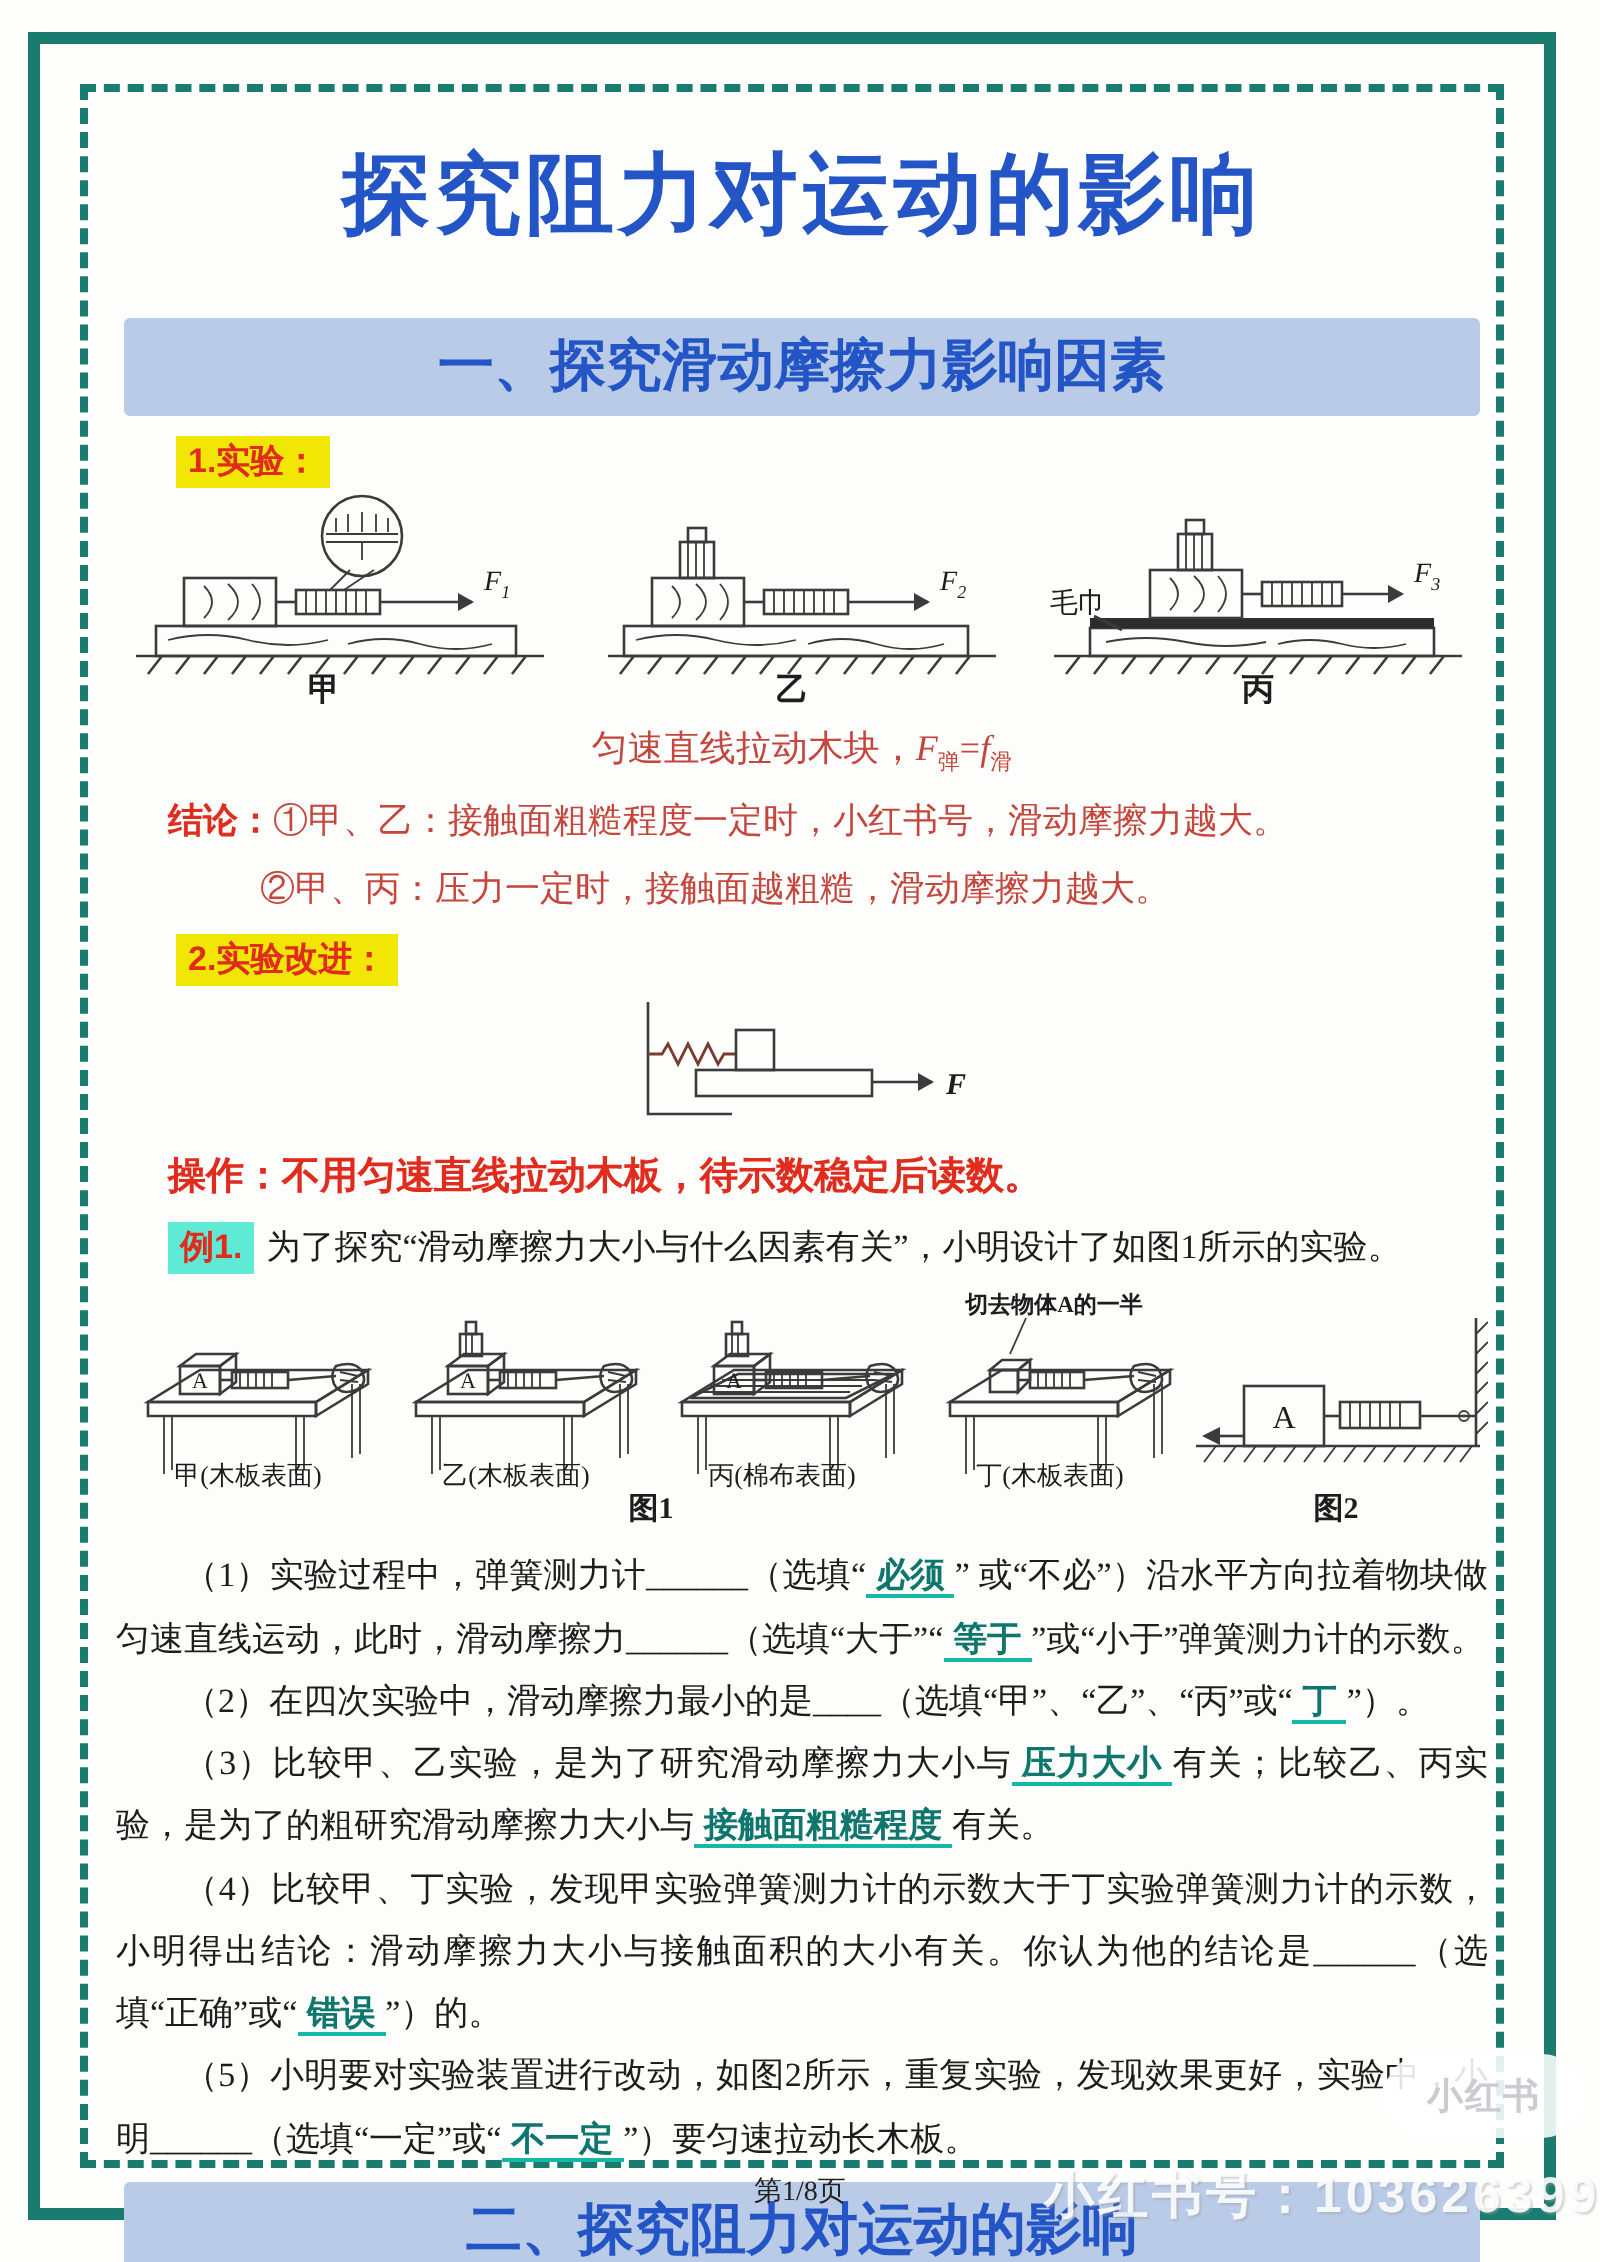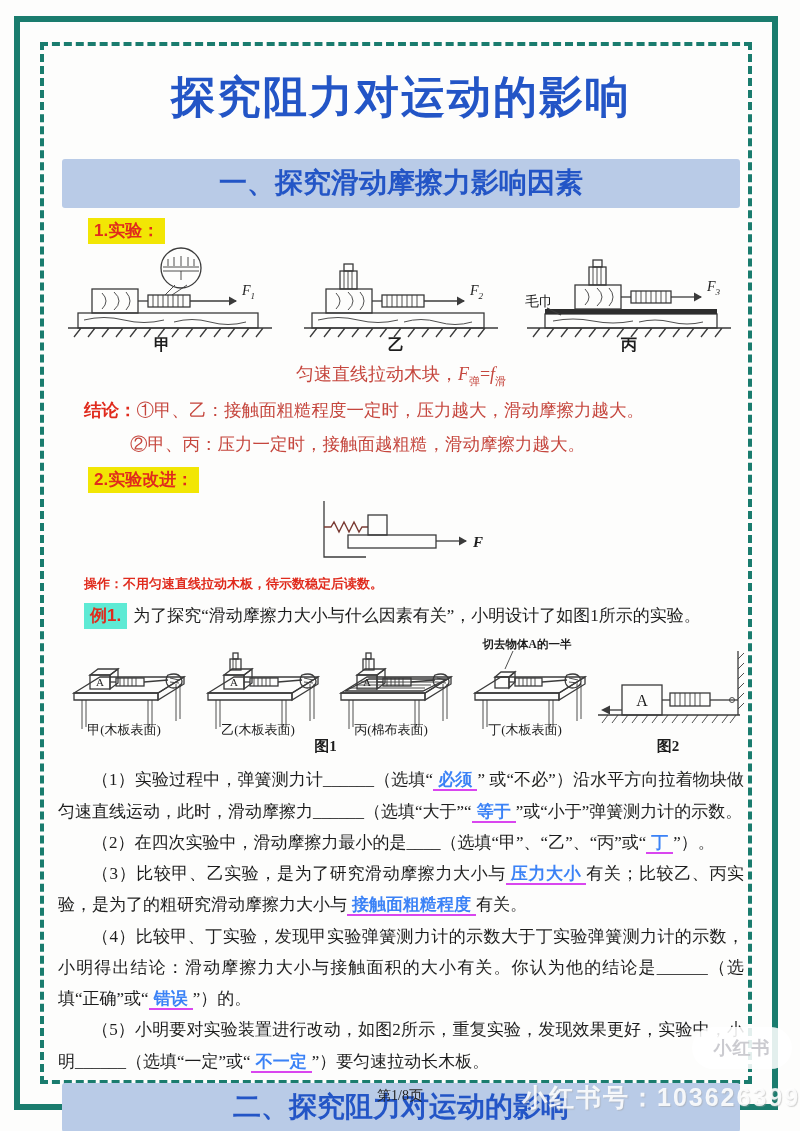--- a/index.html
+++ b/index.html
@@ -34,34 +34,34 @@
   .dg-text { fill:#1d1d1d; stroke:none; font-family:"Liberation Serif","DejaVu Serif",serif; }
   .dg-spring { stroke:#7a3b33; stroke-width:1.4; fill:none; }
 
   .formula-line { margin-top:10px; text-align:center; color:#c5463d; font-size:18px; }
   .formula-line i { font-family:"Liberation Serif",serif; font-size:18px; }
   .formula-line sub { font-size:11px; }
   .red-line { margin:9px 0 0 26px; color:#c5463d; font-size:17.5px; line-height:1.45; }
   .red-line .lbl, .op-line .lbl { color:#e02b1d; font-family:"Liberation Sans","DejaVu Sans",sans-serif; font-weight:bold; }
   .red-line.indent { margin-left:72px; }
   .op-line { margin:12px 0 0 26px; color:#e02b1d; font-family:"Liberation Sans","DejaVu Sans",sans-serif;
-             font-weight:bold; font-size:13px; }
+             font-weight:bold; font-size:19px; }
   .improve-fig { display:flex; justify-content:center; margin-top:4px; }
 
   .example-line { margin:10px 0 0 26px; font-size:17px; }
   .example-line .body-text { margin-left:6px; }
 
   .fig1-row { display:flex; justify-content:space-between; align-items:flex-end; margin:8px 0 0 2px; }
   .caption-row { display:flex; margin-top:0; }
   .caption-cell { text-align:center; font-size:15px; font-weight:bold; }
   .cap1 { width:535px; } .cap2 { width:150px; }
 
   .questions { margin-top:8px; }
   .questions p { font-size:17px; line-height:1.84; text-indent:2em; text-align:justify; }
-  .ans { color:#3b82f6; font-weight:bold; border-bottom:2px solid #d946ef; padding:0 5px; }
+  .ans { color:#0f766e; font-weight:bold; border-bottom:2px solid #14b8a6; padding:0 5px; }
   .blank { letter-spacing:0; }
 
   .footer { position:absolute; left:0; top:1087px; width:800px; text-align:center;
             font-size:14px; color:#222; z-index:3; }
   .watermark { position:absolute; left:522px; top:1081px; white-space:nowrap; z-index:5;
                font-family:"Liberation Sans","DejaVu Sans",sans-serif; font-weight:bold; font-size:25px;
                color:rgba(255,255,255,0.88); text-shadow:1px 1px 1px rgba(160,160,160,0.45); letter-spacing:2px; }
   .badge { position:absolute; left:692px; top:1027px; width:100px; height:42px; z-index:5;
            background:rgba(255,255,255,0.88); border-radius:21px; text-align:center; line-height:42px;
            font-family:"Liberation Sans","DejaVu Sans",sans-serif; font-weight:bold; font-size:18px;
@@ -139,21 +139,21 @@
         <text class="dg-text" x="184" y="45" font-size="14" font-style="italic"><tspan>F</tspan><tspan dy="4" font-size="9">3</tspan></text>
         <text class="dg-text" x="106" y="104" font-size="16" font-weight="bold" text-anchor="middle">丙</text>
       </svg>
     </div>
 
     <div class="formula-line">
       <span>匀速直线拉动木块，</span><i>F</i><sub>弹</sub><span>=</span><i>f</i><sub>滑</sub>
     </div>
 
     <div class="red-line">
-      <span class="lbl">结论：</span><span>①甲、乙：接触面粗糙程度一定时，压力越大，滑动摩擦力越大。</span>
+      <span class="lbl">结论：</span><span>①甲、乙：接触面粗糙程度一定时，小红书号，滑动摩擦力越大。</span>
     </div>
     <div class="red-line indent">
       <span>②甲、丙：压力一定时，接触面越粗糙，滑动摩擦力越大。</span>
     </div>
 
     <div><span class="hl-label">2.实验改进：</span></div>
 
     <div class="improve-fig">
       <svg width="190" height="66" viewBox="0 0 190 66">
         <path class="dg" d="M18 4 V60 H60"></path>

